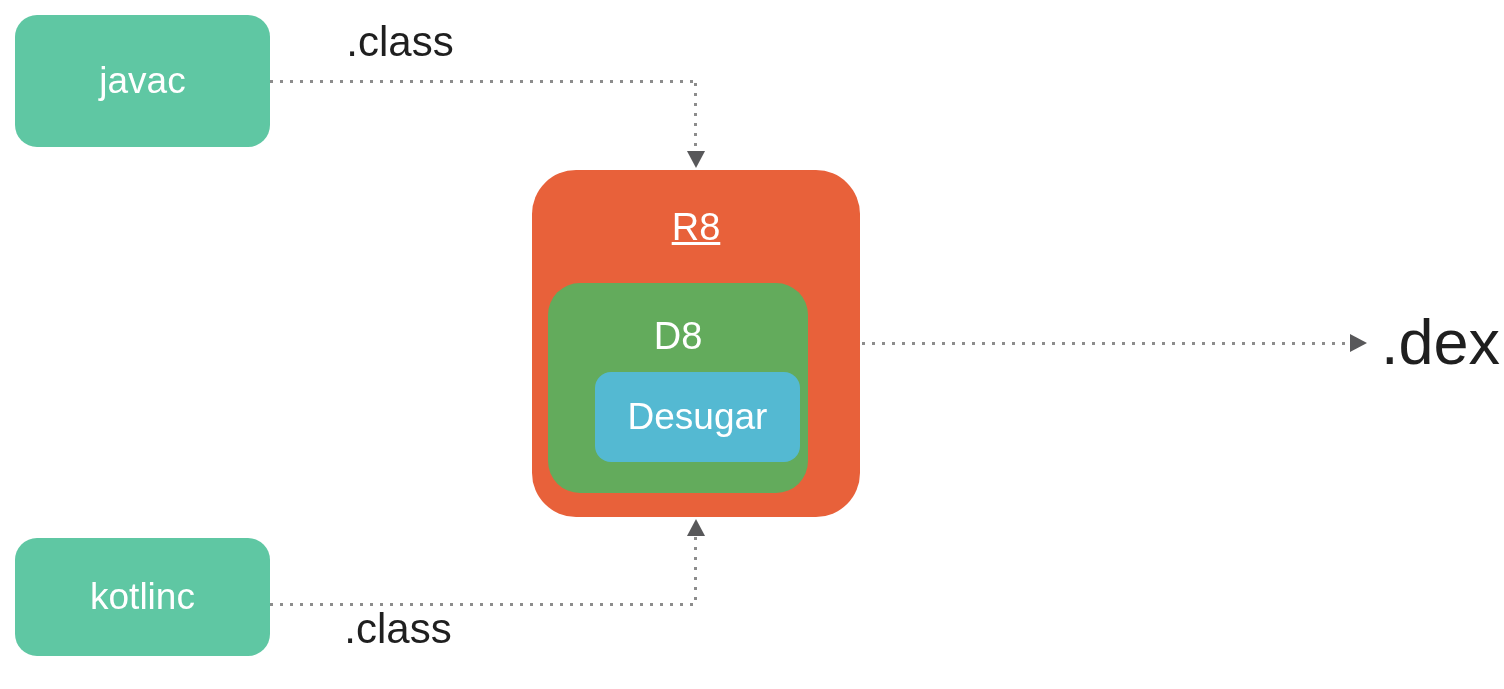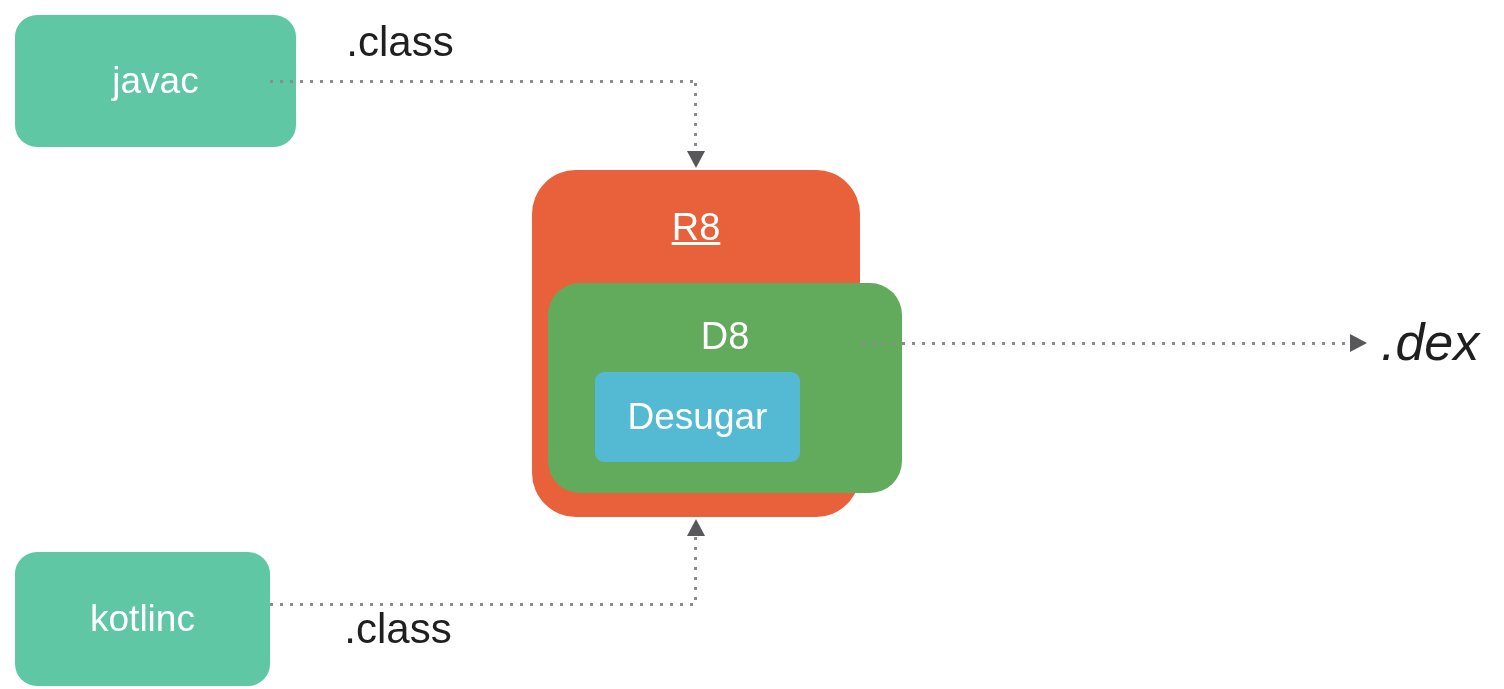--- a/index.html
+++ b/index.html
@@ -26,32 +26,31 @@
   .node {
     position: absolute;
     display: flex;
     align-items: center;
     justify-content: center;
     color: #ffffff;
   }
 
   .node-javac {
     left: 15px; top: 15px;
-    width: 281px; height: 132px;
+    width: 255px; height: 132px;
     background: var(--teal);
     border-radius: 22px;
     font-size: 37px;
   }
   .node-kotlinc {
     left: 15px; top: 538px;
-    width: 255px; height: 134px;
+    width: 255px; height: 118px;
     background: var(--teal);
     border-radius: 22px;
     font-size: 37px;
-    margin-top: 14px;
   }
 
   .node-r8 {
     position: absolute;
     left: 532px; top: 170px;
     width: 328px; height: 347px;
     background: var(--orange);
     border-radius: 44px;
   }
   .r8-label {
@@ -61,41 +60,41 @@
     text-align: center;
     color: #ffffff;
     font-size: 38px;
     line-height: 38px;
     text-decoration: underline;
   }
 
   .node-d8 {
     position: absolute;
     left: 16px; top: 113px;
-    width: 354px; height: 210px;
+    width: 260px; height: 210px;
     background: var(--green);
     border-radius: 32px;
     padding-left: 28px;
   }
   .d8-label {
     position: absolute;
     left: 0; top: 34px;
     width: 100%;
     text-align: center;
     color: #ffffff;
     font-size: 38px;
     line-height: 38px;
   }
 
   .node-desugar {
     position: absolute;
     left: 47px; top: 89px;
     width: 205px; height: 90px;
     background: var(--blue);
-    border-radius: 9px;
+    border-radius: 16px;
     display: flex;
     align-items: center;
     justify-content: center;
     color: #ffffff;
     font-size: 37px;
   }
 
   
   .dots-h {
     position: absolute;
@@ -137,23 +136,22 @@
     font-size: 42px;
     line-height: 36px;
     text-align: center;
   }
   .label-class-top  { left: 339px; top: 24px;  width: 122px; }
   .label-class-bot  { left: 337px; top: 611px; width: 122px; }
   .label-dex {
     position: absolute;
     left: 1381px; top: 314px;
     color: var(--label);
-    font-size: 52px;
+    font-size: 63px;
     line-height: 56px;
-    font-style: italic;
   }
 </style>
 </head>
 <body>
 
 <div class="canvas">
 
   <div class="node node-javac">
     <span>javac</span>
   </div>

